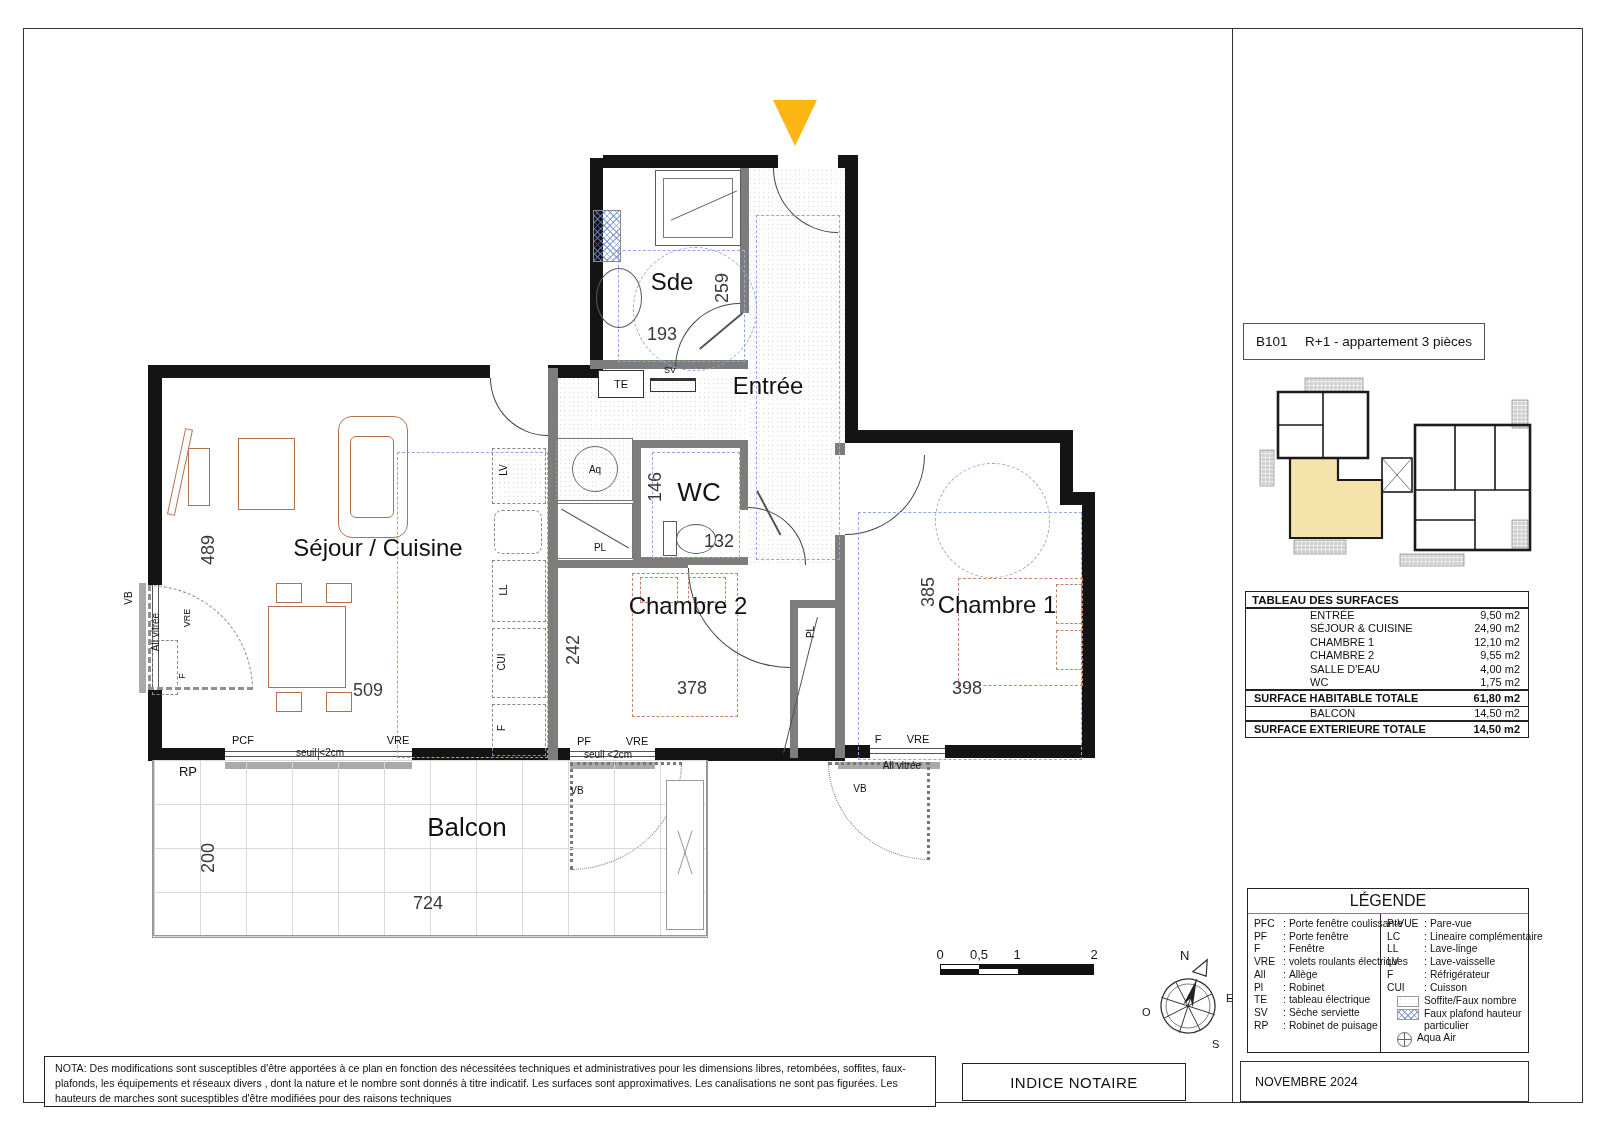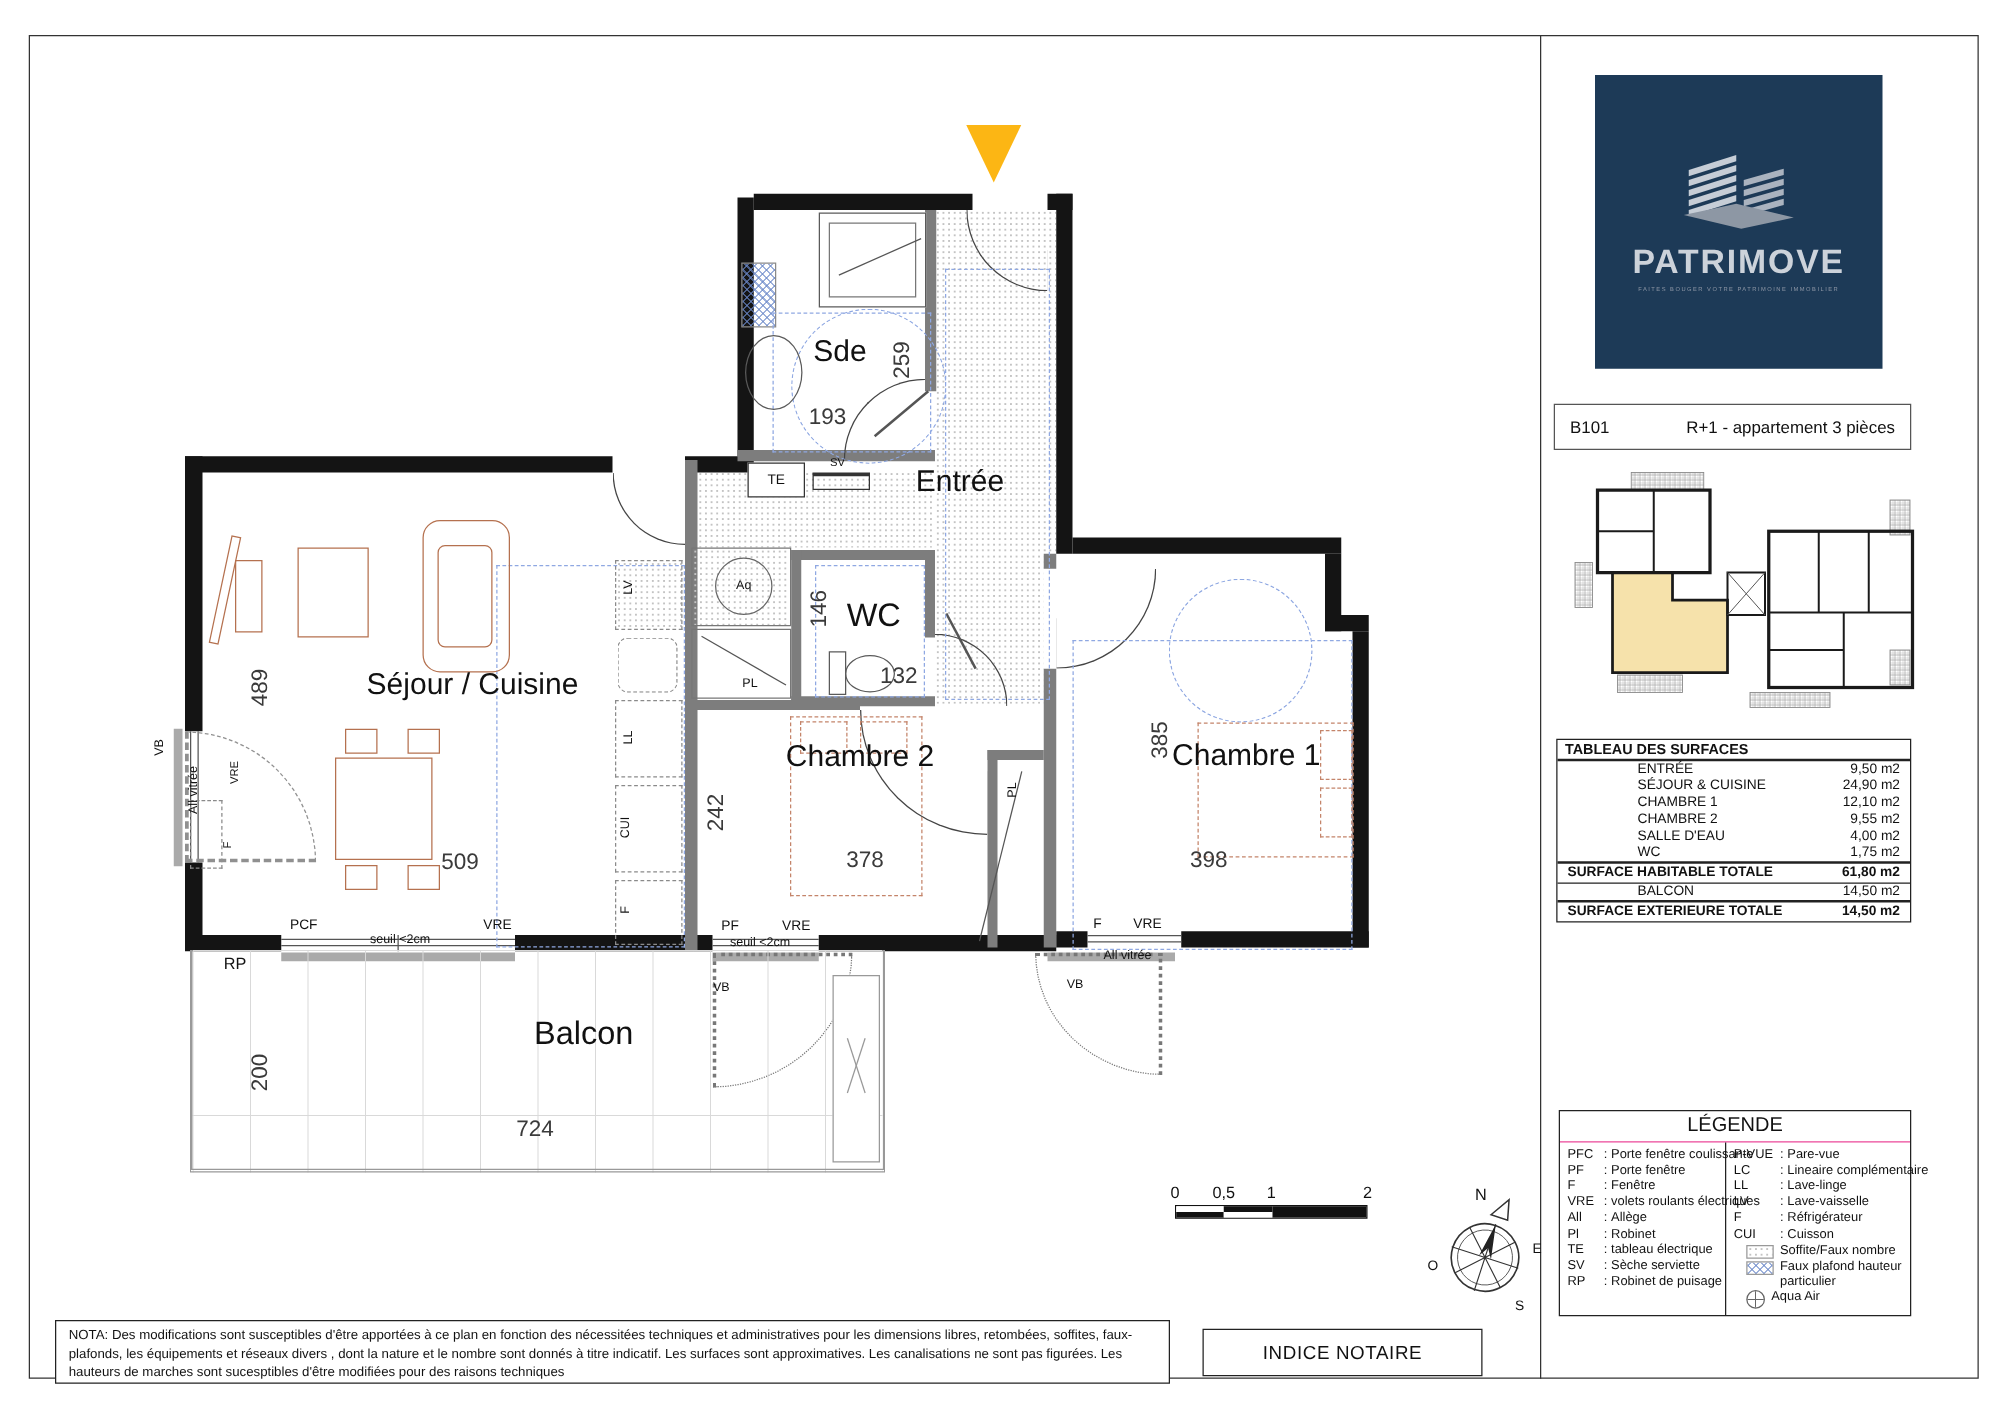--- a/index.html
+++ b/index.html
@@ -30,21 +30,21 @@
   .atr{border-right:1.2px solid #444;border-top:1.2px solid #444;border-top-right-radius:100%}
   .abr{border-right:1.2px solid #444;border-bottom:1.2px solid #444;border-bottom-right-radius:100%}
   .adash{border-color:#909090!important;border-style:dashed!important}
   .adot{border-color:#777!important;border-style:dotted!important}
   .frame{position:absolute;left:23px;top:28px;width:1560px;height:1075px;border:1.2px solid #333}
   .divider{position:absolute;left:1232px;top:28px;width:1px;height:1075px;background:#333}
   
   .logo{position:absolute;left:1276px;top:60px;width:230px;height:235px;background:#1d3a57;display:flex;flex-direction:column;align-items:center;justify-content:center}
   .logo-name{color:#ccd2da;font-size:27px;font-weight:bold;letter-spacing:1.5px;margin-top:8px}
   .logo-tag{color:#8d96a5;font-size:4.6px;letter-spacing:1.2px;margin-top:4px;white-space:nowrap}
-  .hbox{position:absolute;left:1243px;top:323px;width:286px;height:37px;border:1.2px solid #555;background:#fff;display:flex;align-items:center;justify-content:space-between;padding:0 12px;font-size:13.5px;color:#111}
+  .hbox{position:absolute;left:1243px;top:323px;width:242px;height:37px;border:1.2px solid #555;background:#fff;display:flex;align-items:center;justify-content:space-between;padding:0 12px;font-size:13.5px;color:#111}
   .surf{position:absolute;left:1245px;top:591px;width:284px;border:1.2px solid #222;background:#fff;font-size:11px;color:#111}
   .surf-title{font-weight:bold;font-size:11.5px;padding:2px 6px 1px;border-bottom:2px solid #222}
   .surf-row{display:flex;justify-content:space-between;padding:0 8px 0 64px;line-height:13.4px}
   .surf-total{display:flex;justify-content:space-between;font-weight:bold;border-top:2px solid #222;padding:1px 8px 0;line-height:13.5px}
   .leg{position:absolute;left:1247px;top:888px;width:282px;border:1.2px solid #222;background:#fff;font-size:10.3px;color:#111}
   .leg-title{text-align:center;font-size:16px;padding:3px 0;border-bottom:1px solid #ec4899}
   .leg-body{display:flex}
   .leg-l{width:47.5%;border-right:1px solid #222;padding:4px 20px 5px 6px}
   .leg-r{flex:1;padding:4px 2px 5px 6px}
   .lrow{display:flex;line-height:12.7px;white-space:nowrap}
@@ -251,40 +251,20 @@
       <path d="M48 32 L48 88 M20 60 L76 60 M29 41 L67 79 M67 41 L29 79" stroke="#333" stroke-width="0.9" fill="none"></path>
       <path d="M48 32 L53 60 L48 52 L43 60 Z" fill="#222"></path>
       <path d="M42 26 L52 10 L56 26 Z" fill="none" stroke="#333" stroke-width="1.2"></path>
     </g>
     <text x="40" y="14" font-size="13" font-family="Liberation Sans, sans-serif" fill="#111">N</text>
     <text x="86" y="56" font-size="11" font-family="Liberation Sans, sans-serif" fill="#111">E</text>
     <text x="72" y="102" font-size="11" font-family="Liberation Sans, sans-serif" fill="#111">S</text>
     <text x="2" y="70" font-size="11" font-family="Liberation Sans, sans-serif" fill="#111">O</text>
   </svg>
 
-  <div class="logo">
-    <svg width="125" height="64" viewBox="0 0 125 64">
-      <g fill="#c6cdd6">
-        <path d="M22,14 L60,2 L60,7 L22,19 Z"></path>
-          <path d="M22,22 L60,10 L60,15 L22,27 Z"></path>
-        <path d="M22,30 L60,18 L60,23 L22,35 Z"></path>
-          <path d="M22,38 L60,26 L60,31 L22,43 Z"></path>
-        <path d="M22,46 L60,34 L60,39 L22,51 Z"></path>
-      </g>
-      <g fill="#aab3bf">
-        <path d="M66,22 L98,13 L98,18 L66,27 Z"></path>
-          <path d="M66,30 L98,21 L98,26 L66,35 Z"></path>
-        <path d="M66,38 L98,29 L98,34 L66,43 Z"></path>
-          <path d="M66,46 L98,37 L98,42 L66,51 Z"></path>
-      </g>
-      <path d="M18,50 L60,41 L106,52 L64,61 Z" fill="#8d97a4"></path>
-    </svg>
-    <div class="logo-name">PATRIMOVE</div>
-    <div class="logo-tag">FAITES BOUGER VOTRE PATRIMOINE IMMOBILIER</div>
-  </div>
 
   <div class="hbox">
     <span>B101</span>
     <span>R+1 - appartement 3 pièces</span>
   </div>
 
   <svg class="abs" style="left:1250px;top:370px" width="285" height="200" viewBox="0 0 285 200">
     <defs>
       <pattern id="kp" width="4" height="4" patternUnits="userSpaceOnUse">
         <path d="M0 0H4M0 2H4M0 0V4M2 0V4" stroke="#999" stroke-width="0.5" fill="none"></path>
@@ -435,19 +415,22 @@
             <span class="wrapt">Faux plafond hauteur particulier</span>
           </div>
         <div class="srow">
             <span class="aqua"></span>
             <span class="wrapt">Aqua Air</span>
           </div>
       </div>
     </div>
   </div>
 
+  <div class="datebox">
+      <span>NOVEMBRE 2024</span>
+    </div>
 
   <div class="nota"><span>NOTA: Des modifications sont susceptibles d'être apportées à ce plan en fonction des nécessitées techniques et administratives pour les dimensions libres, retombées, soffites, faux-plafonds, les équipements et réseaux divers , dont la nature et le nombre sont donnés à titre indicatif. Les surfaces sont approximatives. Les canalisations ne sont pas figurées. Les hauteurs de marches sont sucesptibles d'être modifiées pour des raisons techniques</span></div>
   <div class="indice">
       <span>INDICE NOTAIRE</span>
     </div>
 
 </div>
 
 </body></html>

